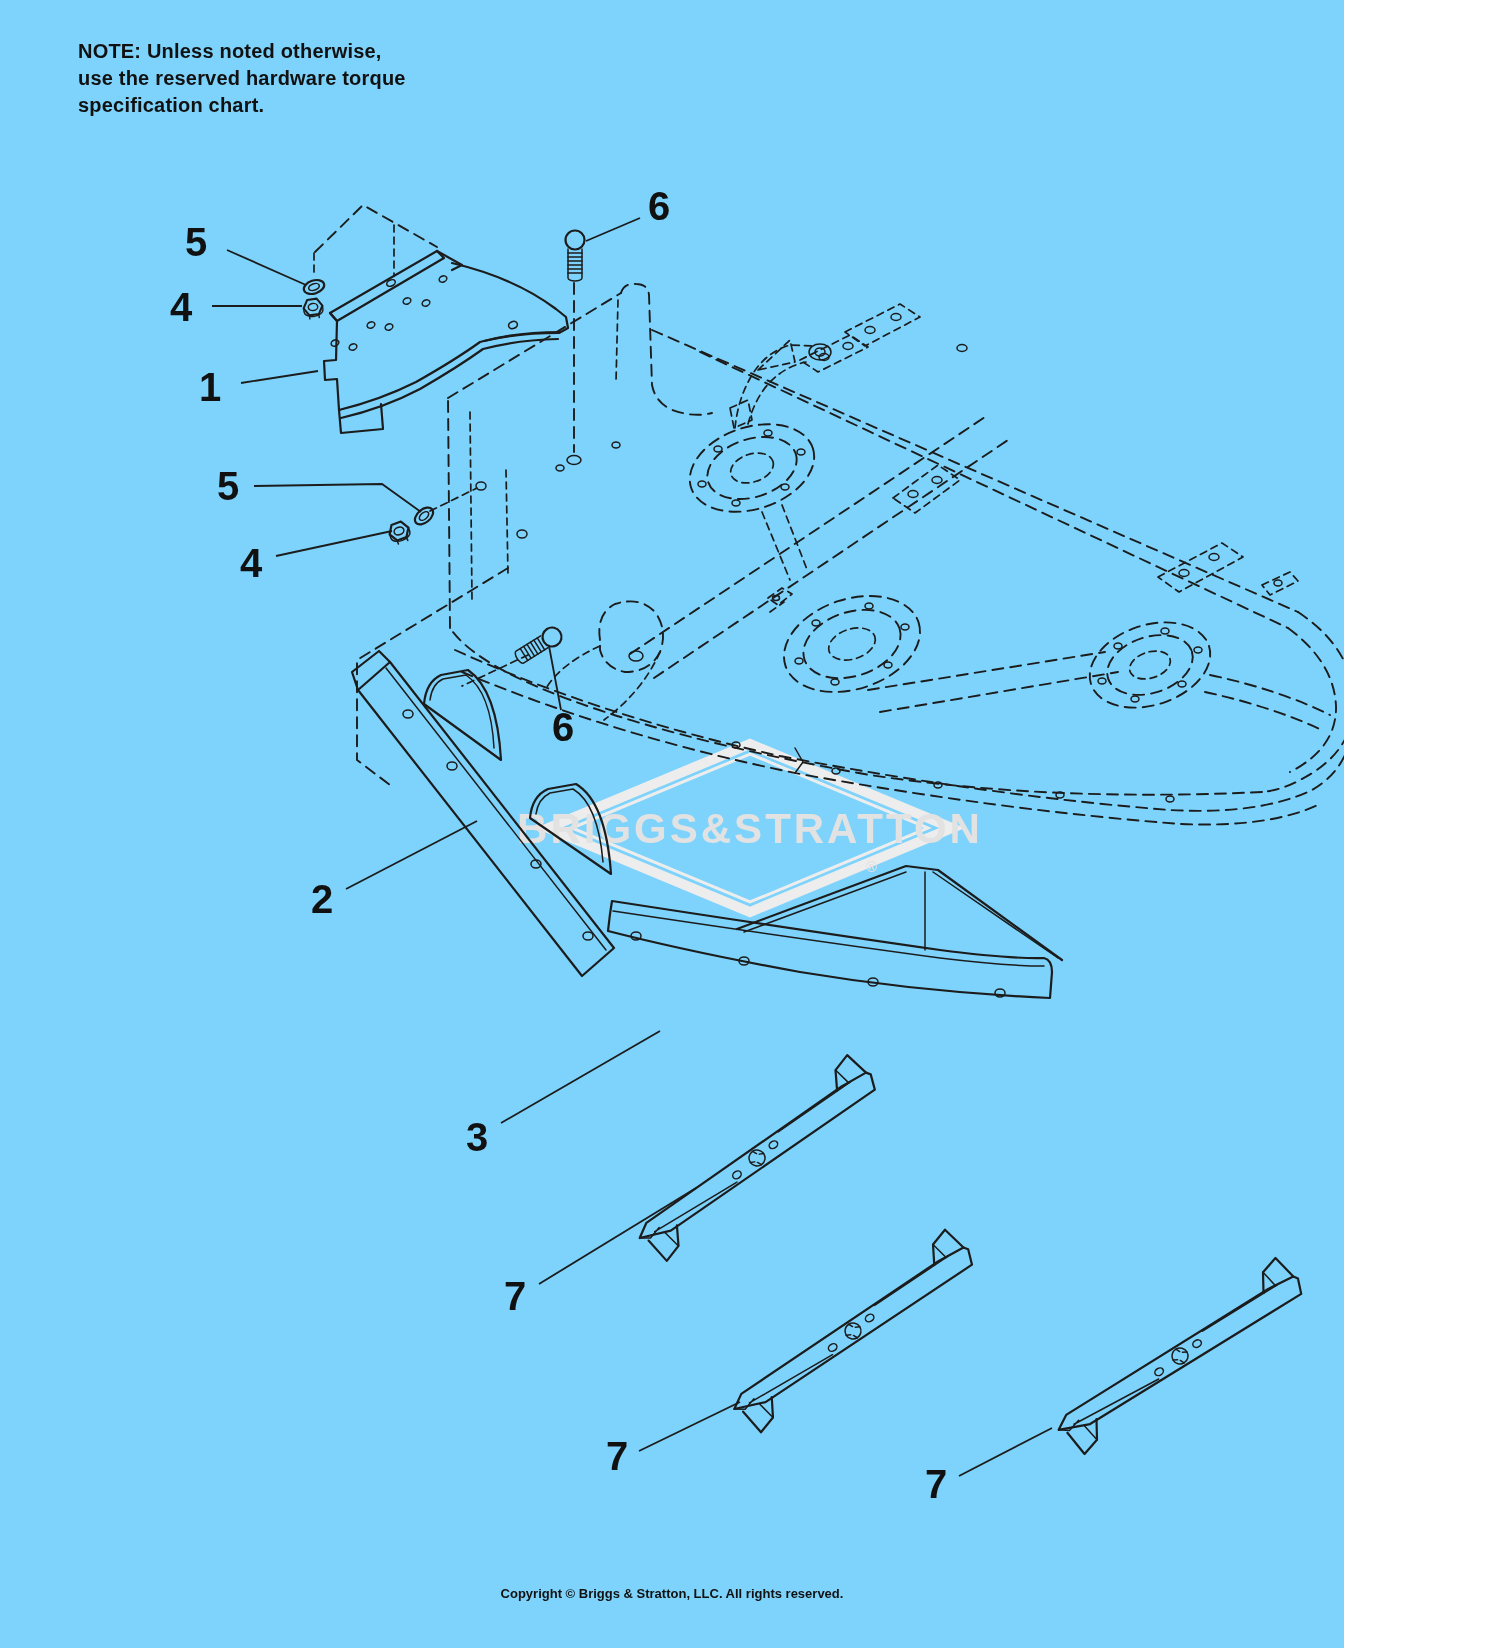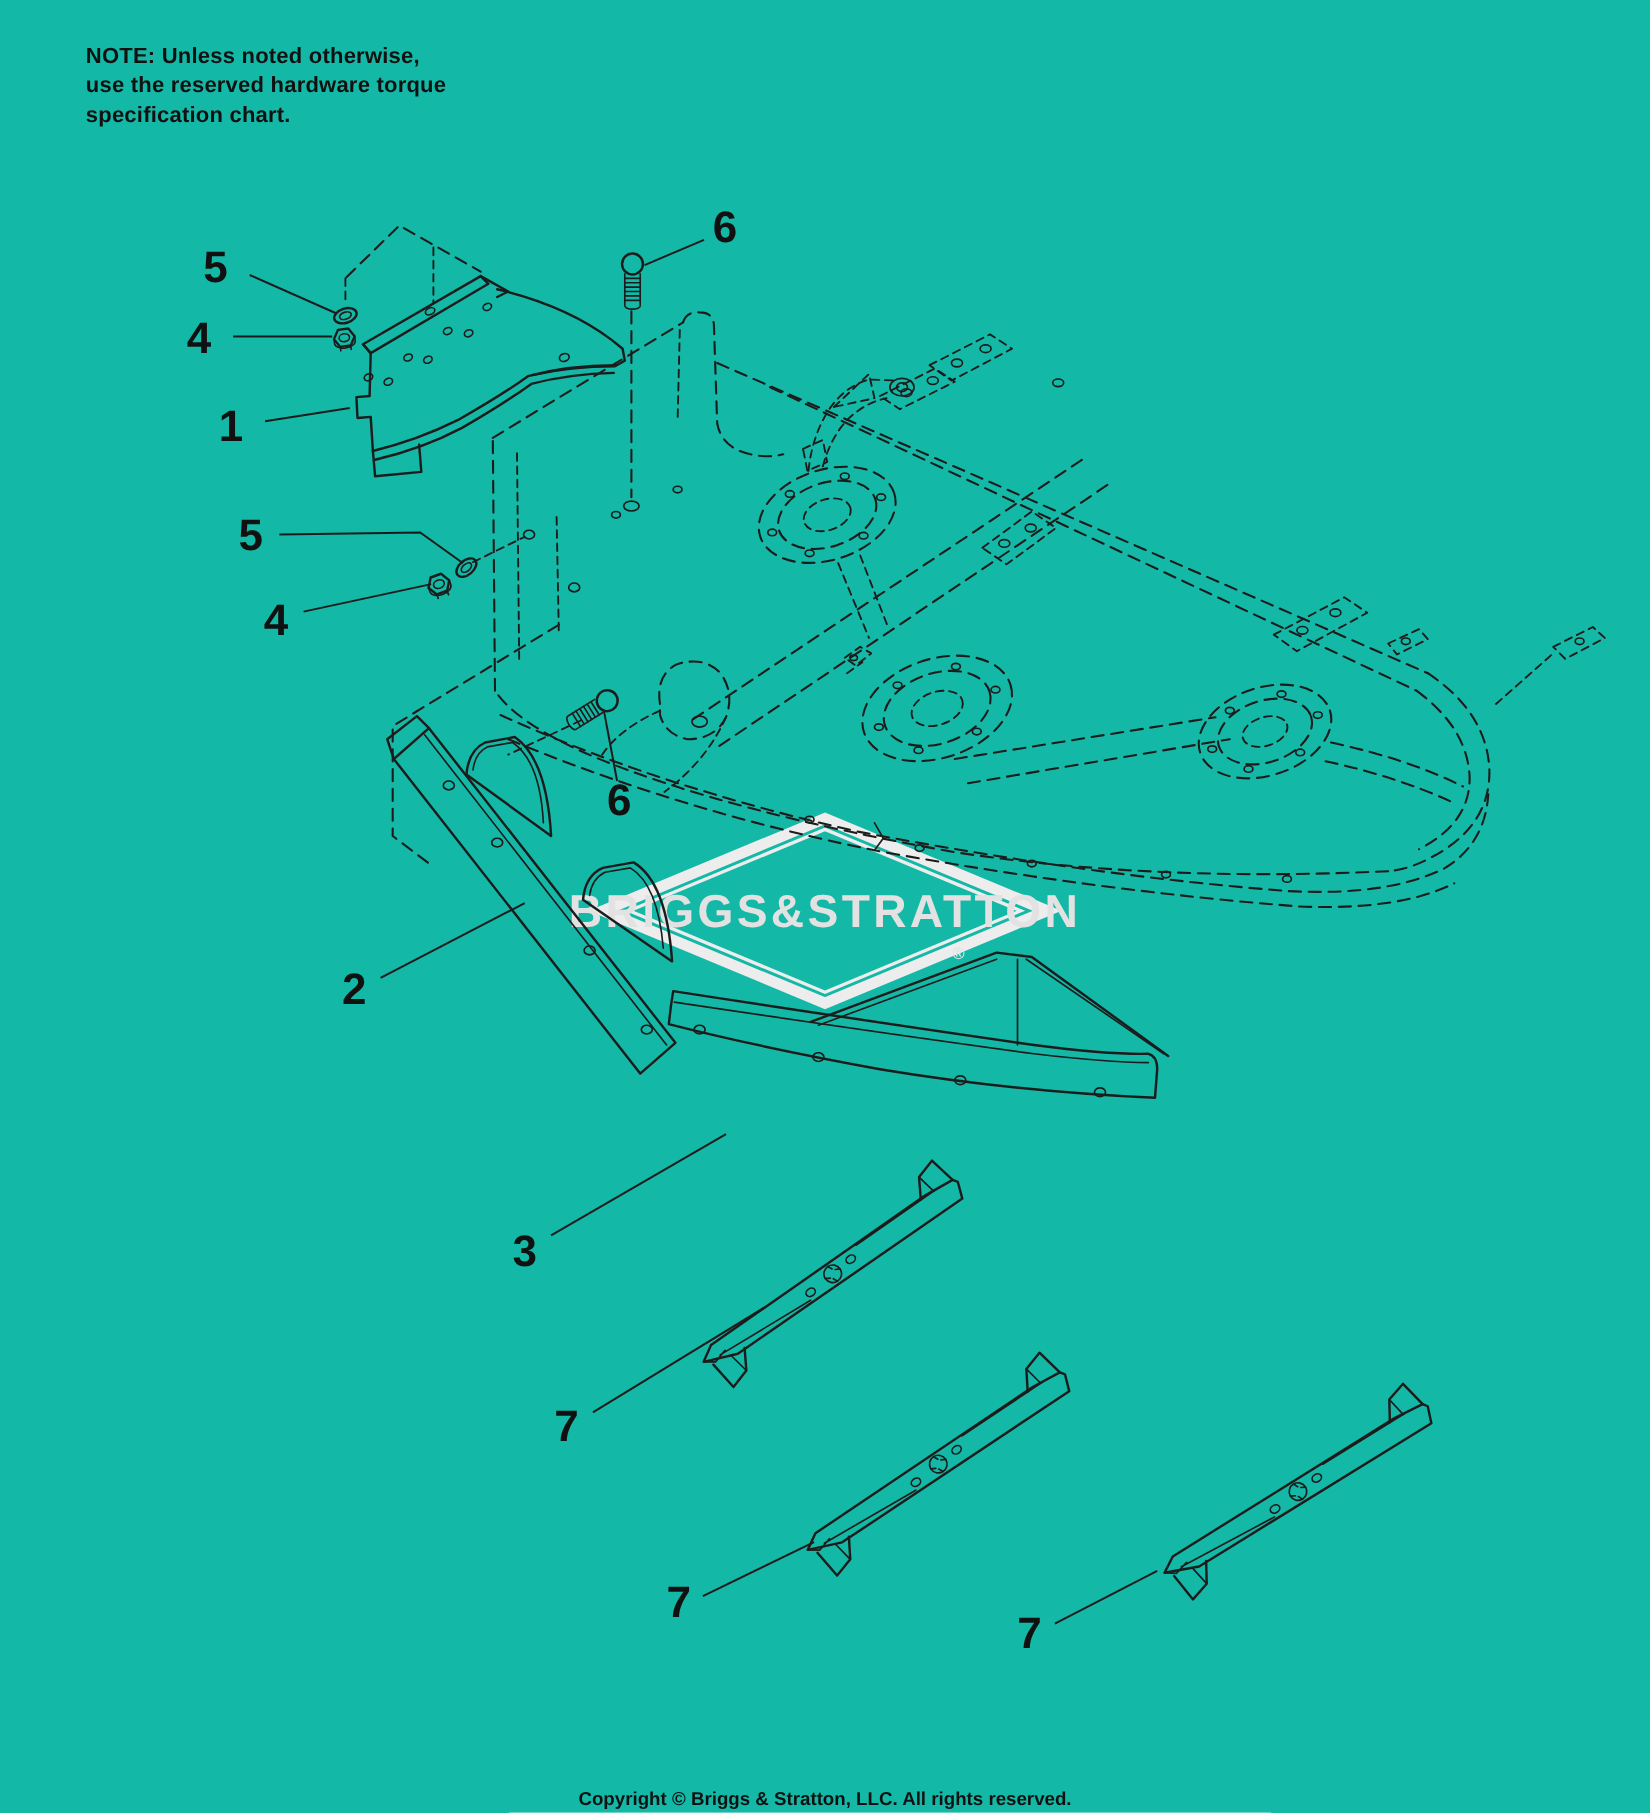--- a/index.html
+++ b/index.html
@@ -1,30 +1,30 @@
 <!DOCTYPE html>
 <html><head>
 <meta charset="utf-8">
 <style>
   html,body{margin:0;padding:0;background:#ffffff;}
   .page{
     position:relative;
-    width:1500px;height:1648px;
-    background:#14b8a6;
+    width:1344px;height:1648px;
+    background:#7dd3fc;
     font-family:"Liberation Sans",sans-serif;
     overflow:hidden;
   }
   .note{
     position:absolute;left:78px;top:38px;
     font-size:20px;font-weight:bold;color:#111;
     line-height:27px;letter-spacing:0.2px;
   }
   .copyright{
-    position:absolute;left:0;top:1626px;width:100%;
-    text-align:center;font-size:17px;font-weight:bold;color:#111;
+    position:absolute;left:0;top:1586px;width:100%;
+    text-align:center;font-size:13px;font-weight:bold;color:#111;
   }
   svg{position:absolute;left:0;top:0;}
   .solid{stroke:#1c1c1c;stroke-width:2.2;fill:none;stroke-linejoin:round;stroke-linecap:round;}
   .solidthin{stroke:#1c1c1c;stroke-width:1.5;fill:none;stroke-linejoin:round;stroke-linecap:round;}
   .dash{stroke:#1c1c1c;stroke-width:1.9;fill:none;stroke-dasharray:11 7;stroke-linejoin:round;stroke-linecap:round;}
   .dashsm{stroke:#1c1c1c;stroke-width:1.7;fill:none;stroke-dasharray:7 5;stroke-linejoin:round;stroke-linecap:round;}
   .leader{stroke:#1c1c1c;stroke-width:1.8;fill:none;}
   .callout-label{font-family:"Liberation Sans",sans-serif;font-size:40px;font-weight:bold;fill:#111;text-anchor:middle;}
   .wm-text{font-family:"Liberation Sans",sans-serif;font-weight:bold;font-size:42px;letter-spacing:3px;fill:#e2e2e2;text-anchor:middle;}
   .wm-reg{font-family:"Liberation Sans",sans-serif;font-weight:bold;font-size:15px;fill:#e2e2e2;}

